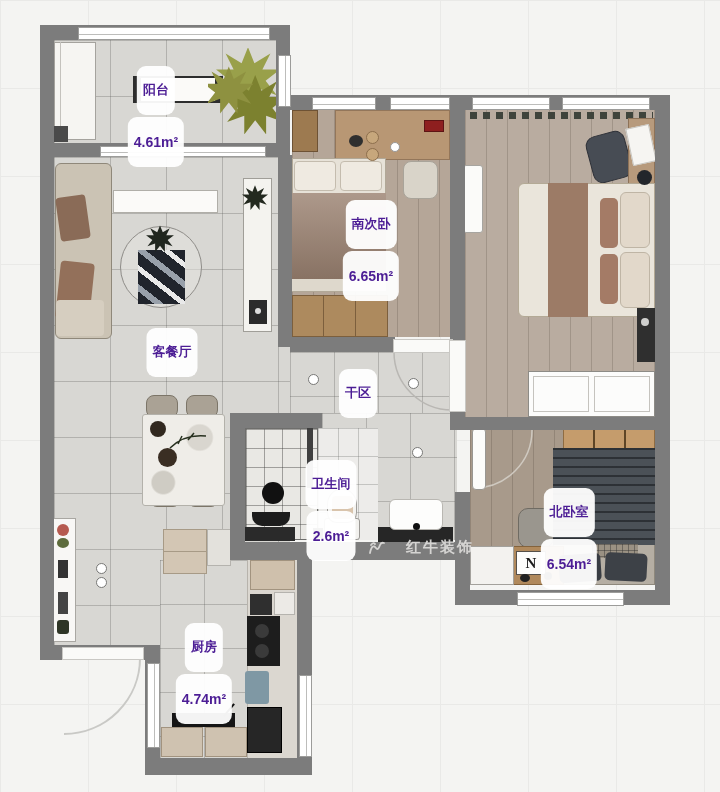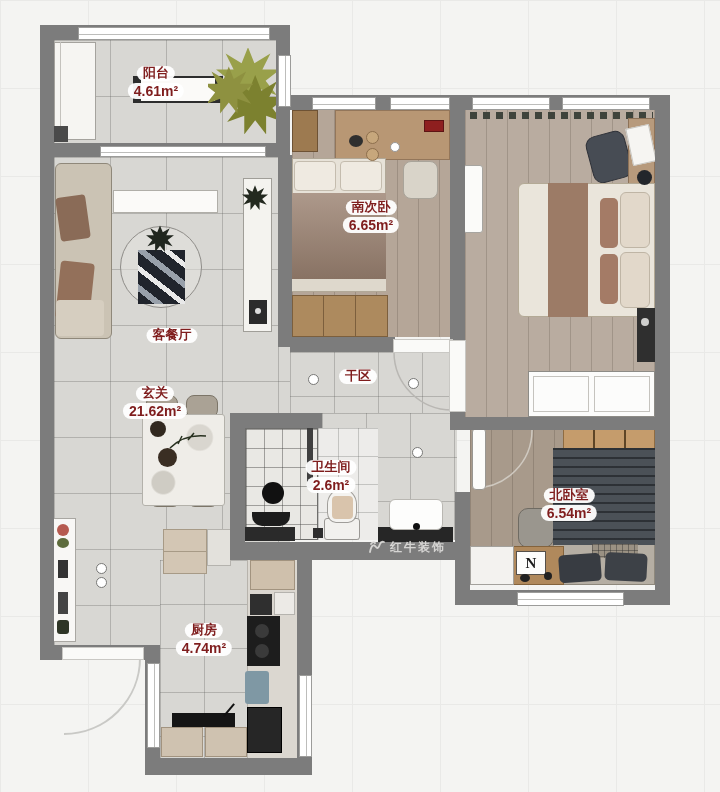--- a/index.html
+++ b/index.html
@@ -20,25 +20,25 @@
                      linear-gradient(90deg,rgba(90,90,88,.30) 1px,transparent 1px);
     background-size:56px 56px;}
   .tile.small{background-size:44px 44px;}
   .wood{position:absolute;z-index:1;
     background-image:linear-gradient(90deg,rgba(62,50,40,.20) 1px,transparent 1px);
     background-size:21px 100%;}
   .f{position:absolute;z-index:5;box-sizing:border-box;}
   .dot{position:absolute;width:9px;height:9px;border-radius:50%;background:#fff;border:1px solid #787876;z-index:6;}
   .arc{position:absolute;overflow:visible;z-index:8;}
   .label{position:absolute;transform:translateX(-50%);display:flex;flex-direction:column;align-items:center;gap:2px;z-index:30;}
-  .label span{background:rgba(255,255,255,.95);border-radius:9px;padding:0 6px;font-weight:bold;color:#7f1d1d;white-space:nowrap;line-height:1.15;}
+  .label span{background:rgba(255,255,255,.95);border-radius:9px;padding:17px 6px;font-weight:bold;color:#4c1d95;white-space:nowrap;line-height:1.15;}
   .label .nm{font-size:13px;}
   .label .ar{font-size:14px;}
-  .wm{position:absolute;display:flex;align-items:center;gap:4px;z-index:31;
-      color:#dddcda;font-weight:bold;font-size:12px;letter-spacing:2px;opacity:.92;}
+  .wm{position:absolute;display:flex;align-items:center;gap:20px;z-index:31;
+      color:#dddcda;font-weight:bold;font-size:15px;letter-spacing:2px;opacity:.92;}
 </style>
 </head>
 <body>
 
 <div class="plan">
 
   <div class="tile" style="left:54px;top:40px;width:222px;height:105px"></div>
   <div class="tile" style="left:54px;top:157px;width:236px;height:488px"></div>
   <div class="tile small" style="left:160px;top:560px;width:137px;height:198px"></div>
   <div class="tile small" style="left:290px;top:352px;width:175px;height:61px"></div>
@@ -229,24 +229,20 @@
   <div class="f" style="left:544px;top:572px;width:8px;height:8px;border-radius:50%;background:#222;z-index:7"></div>
   <div class="f" style="left:470px;top:546px;width:44px;height:39px;background:#f3f2ef;border:1px solid #a3a19c"></div>
 
   <div class="label" style="left:156px;top:66px">
     <span class="nm">阳台</span>
     <span class="ar">4.61m²</span>
   </div>
   <div class="label" style="left:172px;top:328px">
     <span class="nm">客餐厅</span>
   </div>
-  <div class="label" style="left:155px;top:386px">
-    <span class="nm">玄关</span>
-    <span class="ar">21.62m²</span>
-  </div>
   <div class="label" style="left:371px;top:200px">
     <span class="nm">南次卧</span>
     <span class="ar">6.65m²</span>
   </div>
   <div class="label" style="left:358px;top:369px">
     <span class="nm">干区</span>
   </div>
   <div class="label" style="left:331px;top:460px">
     <span class="nm">卫生间</span>
     <span class="ar">2.6m²</span>

